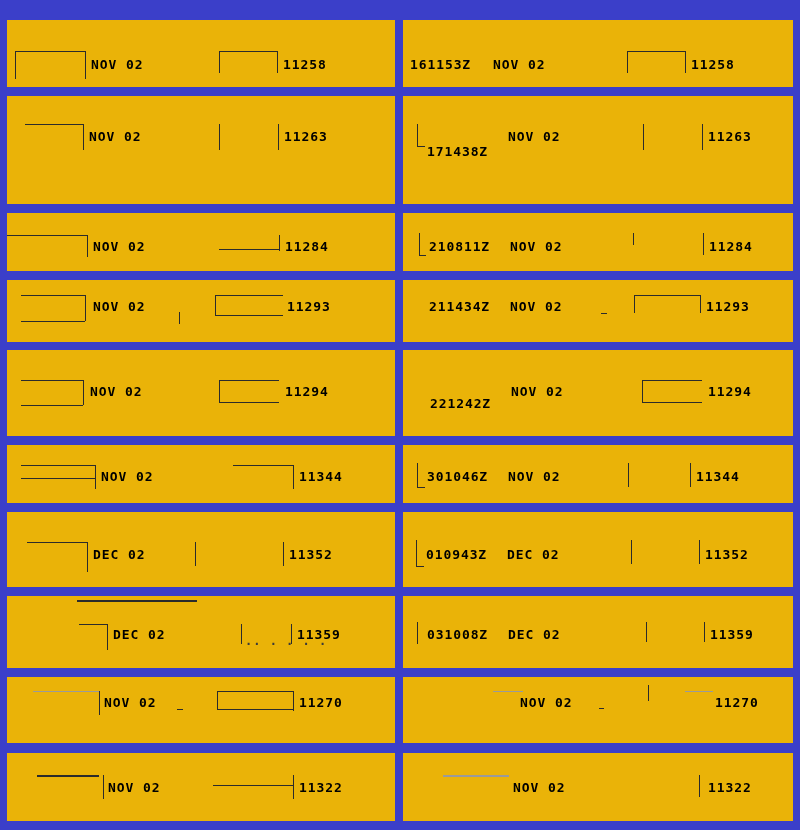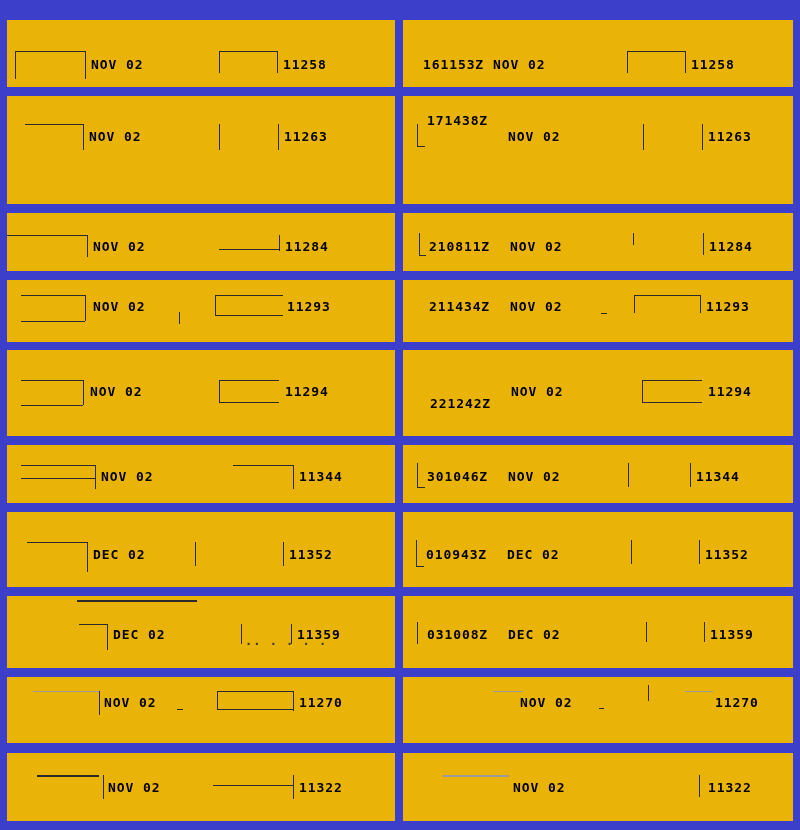--- a/index.html
+++ b/index.html
@@ -82,21 +82,21 @@
         <div class="mark v" style="left:78px; top:31px; height:28px;"></div>
         <div class="txt" style="left:84px; top:37px;">NOV 02</div>
         <div class="mark h" style="left:212px; top:31px; width:58px;"></div>
         <div class="mark v" style="left:212px; top:31px; height:22px;"></div>
         <div class="mark v" style="left:270px; top:31px; height:22px;"></div>
         <div class="txt" style="left:276px; top:37px;">11258</div>
       </div>
     </div>
     <div class="cell" style="left:403px; top:20px; width:390px; height:67px;">
       <div class="cell-inner">
-        <div class="txt" style="left:20px; top:37px;">161153Z</div>
+        <div class="txt" style="left:7px; top:37px;">161153Z</div>
         <div class="txt" style="left:90px; top:37px;">NOV 02</div>
         <div class="mark h" style="left:224px; top:31px; width:58px;"></div>
         <div class="mark v" style="left:224px; top:31px; height:22px;"></div>
         <div class="mark v" style="left:282px; top:31px; height:22px;"></div>
         <div class="txt" style="left:288px; top:37px;">11258</div>
       </div>
     </div>
 
     <div class="cell" style="left:7px; top:96px; width:388px; height:108px;">
       <div class="cell-inner">
@@ -105,21 +105,21 @@
         <div class="txt" style="left:82px; top:33px;">NOV 02</div>
         <div class="mark v" style="left:212px; top:28px; height:26px;"></div>
         <div class="mark v" style="left:271px; top:28px; height:26px;"></div>
         <div class="txt" style="left:277px; top:33px;">11263</div>
       </div>
     </div>
     <div class="cell" style="left:403px; top:96px; width:390px; height:108px;">
       <div class="cell-inner">
         <div class="mark v" style="left:14px; top:28px; height:22px;"></div>
         <div class="mark h" style="left:14px; top:50px; width:8px;"></div>
-        <div class="txt" style="left:24px; top:17px;">171438Z</div>
+        <div class="txt" style="left:24px; top:48px;">171438Z</div>
         <div class="txt" style="left:105px; top:33px;">NOV 02</div>
         <div class="mark v" style="left:240px; top:28px; height:26px;"></div>
         <div class="mark v" style="left:299px; top:28px; height:26px;"></div>
         <div class="txt" style="left:305px; top:33px;">11263</div>
       </div>
     </div>
 
     <div class="cell" style="left:7px; top:213px; width:388px; height:58px;">
       <div class="cell-inner">
         <div class="mark h" style="left:0px; top:22px; width:80px;"></div>

